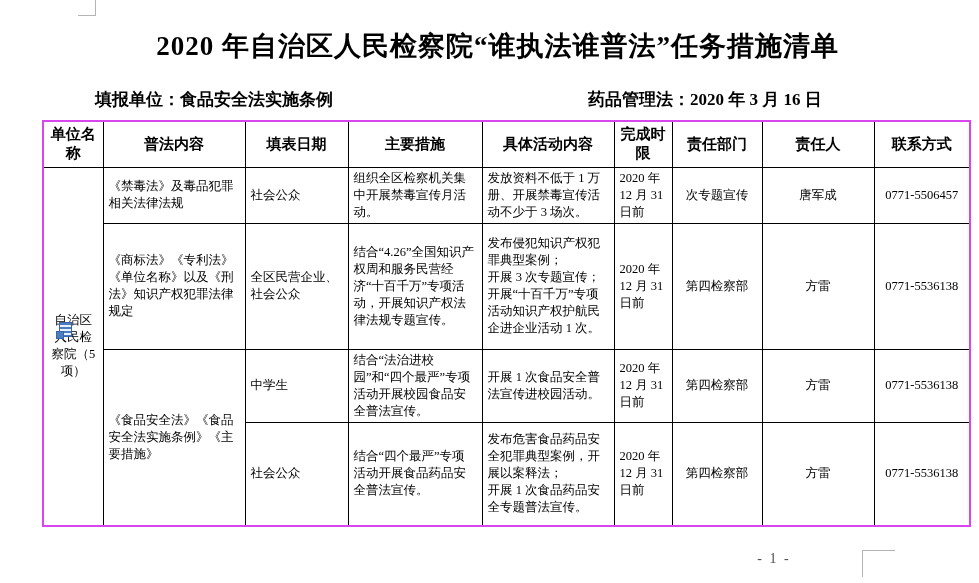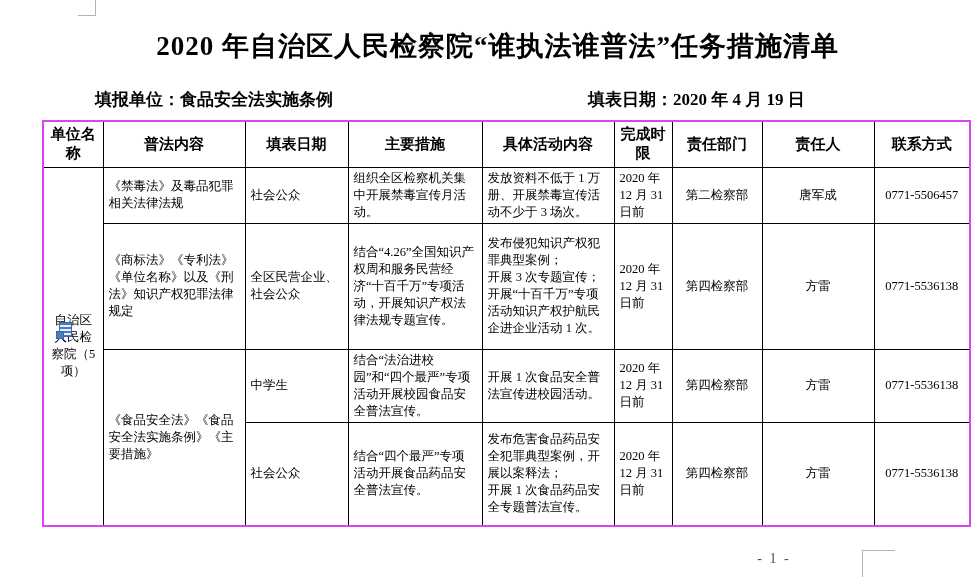--- a/index.html
+++ b/index.html
@@ -70,21 +70,21 @@
 </head>
 <body>
 
 <div class="crop tl"></div>
 <div class="crop br"></div>
 
 <h1 class="title">2020 年自治区人民检察院“谁执法谁普法”任务措施清单</h1>
 
 <div class="meta">
   <span class="left"><span>填报单位：</span><span>食品安全法实施条例</span></span>
-  <span class="right"><span>填表日期：</span><span>2020 年 4 月 19 日</span></span>
+  <span class="right"><span>药品管理法：</span><span>2020 年 3 月 16 日</span></span>
 </div>
 
 <table class="task">
   <colgroup>
     <col style="width:60px">
       <col style="width:142px">
       <col style="width:103px">
     <col style="width:134px">
       <col style="width:132px">
       <col style="width:58px">
@@ -109,21 +109,21 @@
     <tr class="r1">
       <td class="c-unit" rowspan="4">
         <span>自治区人民检察院（5 项）</span>
         <span class="paste-icon"><span class="sheet"></span><span class="clip"></span></span>
       </td>
       <td class="c-law">《禁毒法》及毒品犯罪相关法律法规</td>
       <td class="c-aud">社会公众</td>
       <td class="c-mea">组织全区检察机关集中开展禁毒宣传月活动。</td>
       <td class="c-act">发放资料不低于 1 万册、开展禁毒宣传活动不少于 3 场次。</td>
       <td class="c-ddl">2020 年 12 月 31 日前</td>
-      <td class="c-dep">第二检察部</td>
+      <td class="c-dep">次专题宣传</td>
       <td class="c-per">唐军成</td>
       <td class="c-con">0771-5506457</td>
     </tr>
     <tr class="r2">
       <td class="c-law">《商标法》《专利法》《单位名称》以及《刑法》知识产权犯罪法律规定</td>
       <td class="c-aud">全区民营企业、社会公众</td>
       <td class="c-mea">结合“4.26”全国知识产权周和服务民营经济“十百千万”专项活动，开展知识产权法律法规专题宣传。</td>
       <td class="c-act">发布侵犯知识产权犯罪典型案例；
 开展 3 次专题宣传；
 开展“十百千万”专项活动知识产权护航民企进企业活动 1 次。</td>

